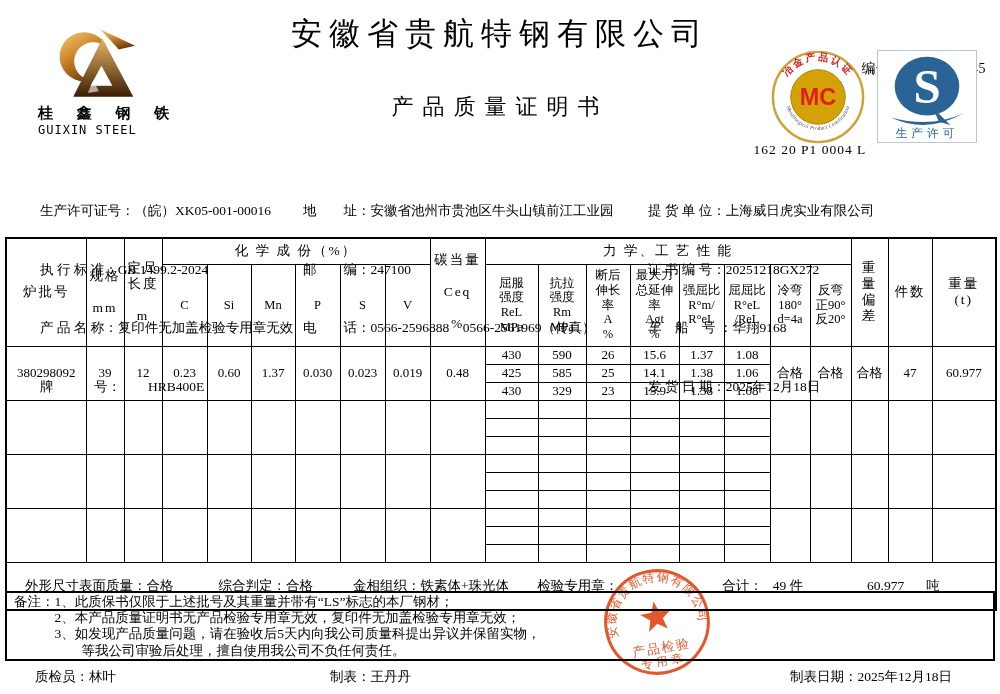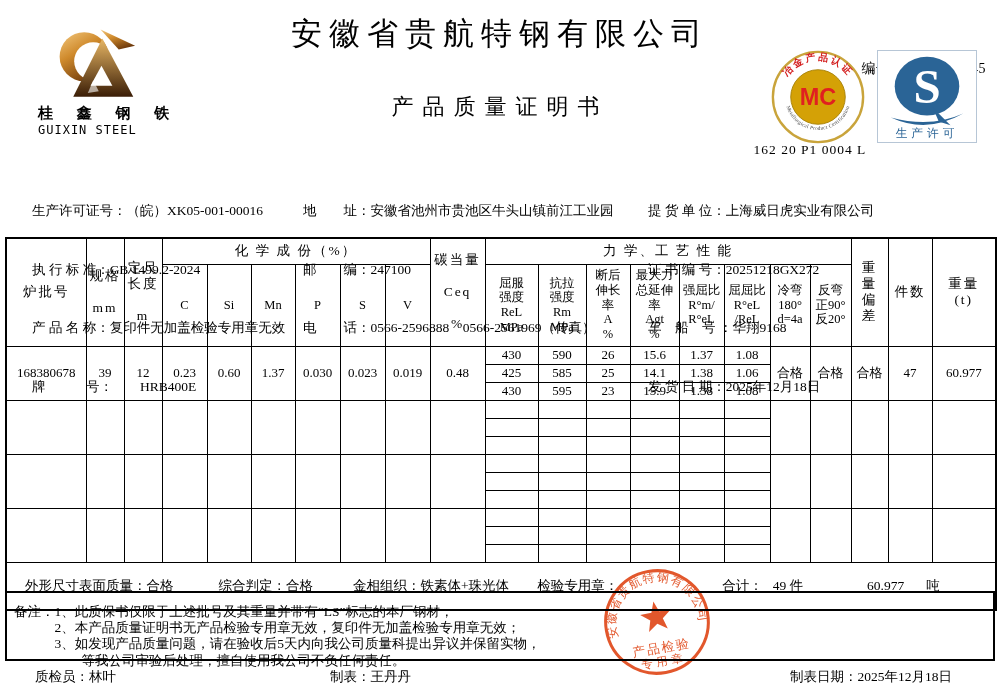--- a/index.html
+++ b/index.html
@@ -20,39 +20,39 @@
   .logo-cn { font-size:15px; font-weight:600; letter-spacing:10px; white-space:nowrap; margin-top:2px; }
   .logo-en { font-family:"DejaVu Sans Mono","Liberation Mono",monospace; font-size:12px; letter-spacing:1px; }
   
   .mc-badge { position:absolute; left:768px; top:50px; width:100px; height:94px; }
   .mc-code { position:absolute; left:748px; top:142px; width:124px; text-align:center;
     font-size:13.5px; letter-spacing:1px; white-space:nowrap; }
   .qs-badge { position:absolute; left:877px; top:50px; width:100px; height:93px;
     border:1px solid #b7c6d6; background:#fff; }
   
   .info-col { position:absolute; top:162px; font-size:13.5px; line-height:19.5px; white-space:pre; }
-  .info-col1 { left:8px;padding-left:24px; } .info-col2 { left:303px; } .info-col3 { left:648px; }
+  .info-col1 { left:16px;padding-left:24px; } .info-col2 { left:303px; } .info-col3 { left:648px; }
   
   table.main { position:absolute; left:5px; top:237px; width:990px;
     border-collapse:collapse; table-layout:fixed; border:2px solid #000;
     font-size:13px; text-align:center; }
   table.main th, table.main td { border:1px solid #000; padding:0; font-weight:normal;
     white-space:pre-line; line-height:1.18; overflow:hidden; vertical-align:middle; }
   tr.h1 { height:26px; } tr.h1 th { font-size:13.5px; letter-spacing:2px; }
   tr.h2 { height:82px; } tr.h2 th { font-size:12.5px; letter-spacing:0; }
   th.one-line { letter-spacing:1px; font-size:13px; }
   tbody tr { height:18px; }
   tfoot tr { height:27px; }
   .summary-cell { text-align:left; }
   .summary-row { display:flex; align-items:center; font-size:13.5px; white-space:pre; }
   .s-0{margin-left:18px}.s-1{margin-left:45px}.s-2{margin-left:40px}.s-3{margin-left:28px}
   .s-4{margin-left:104px}.s-5{margin-left:10px}.s-6{margin-left:64px}.s-7{margin-left:22px}
   
   .notes { position:absolute; left:5px; top:591px; width:990px; height:70px;
-    border:2px solid #000; display:flex; padding:11px 0 0 7px; font-size:13.5px; line-height:16.2px; }
+    border:2px solid #000; display:flex; padding:1px 0 0 7px; font-size:13.5px; line-height:16.2px; }
   .notes-label { white-space:pre; }
   .notes-lines div { white-space:pre; }
   
   .footer-item { position:absolute; top:668px; font-size:13.5px; white-space:pre; }
   .f-inspector { left:35px; } .f-preparer { left:330px; } .f-date { left:790px; }
   
   .stamp { position:absolute; left:600px; top:565px; width:114px; height:114px;
     transform:rotate(-10deg); opacity:.93; mix-blend-mode:multiply; z-index:5; pointer-events:none; }
 </style>
 </head>
@@ -214,21 +214,21 @@
         <th>冷弯
 180°
 d=4a</th>
         <th>反弯
 正90°
 反20°</th>
       </tr>
     </thead>
     <tbody id="tbody">
         <tr>
-          <td rowspan="3">168380678</td>
+          <td rowspan="3">380298092</td>
           <td rowspan="3">39</td>
           <td rowspan="3">12</td>
           <td rowspan="3">0.23</td>
           <td rowspan="3">0.60</td>
           <td rowspan="3">1.37</td>
           <td rowspan="3">0.030</td>
           <td rowspan="3">0.023</td>
           <td rowspan="3">0.019</td>
           <td rowspan="3">0.48</td>
           <td>430</td>
@@ -246,21 +246,21 @@
         <tr>
           <td>425</td>
           <td>585</td>
           <td>25</td>
           <td>14.1</td>
           <td>1.38</td>
           <td>1.06</td>
         </tr>
         <tr>
           <td>430</td>
-          <td>595</td>
+          <td>329</td>
           <td>23</td>
           <td>15.9</td>
           <td>1.38</td>
           <td>1.08</td>
         </tr>
         <tr>
           <td rowspan="3"></td>
           <td rowspan="3"></td>
           <td rowspan="3"></td>
           <td rowspan="3"></td>

